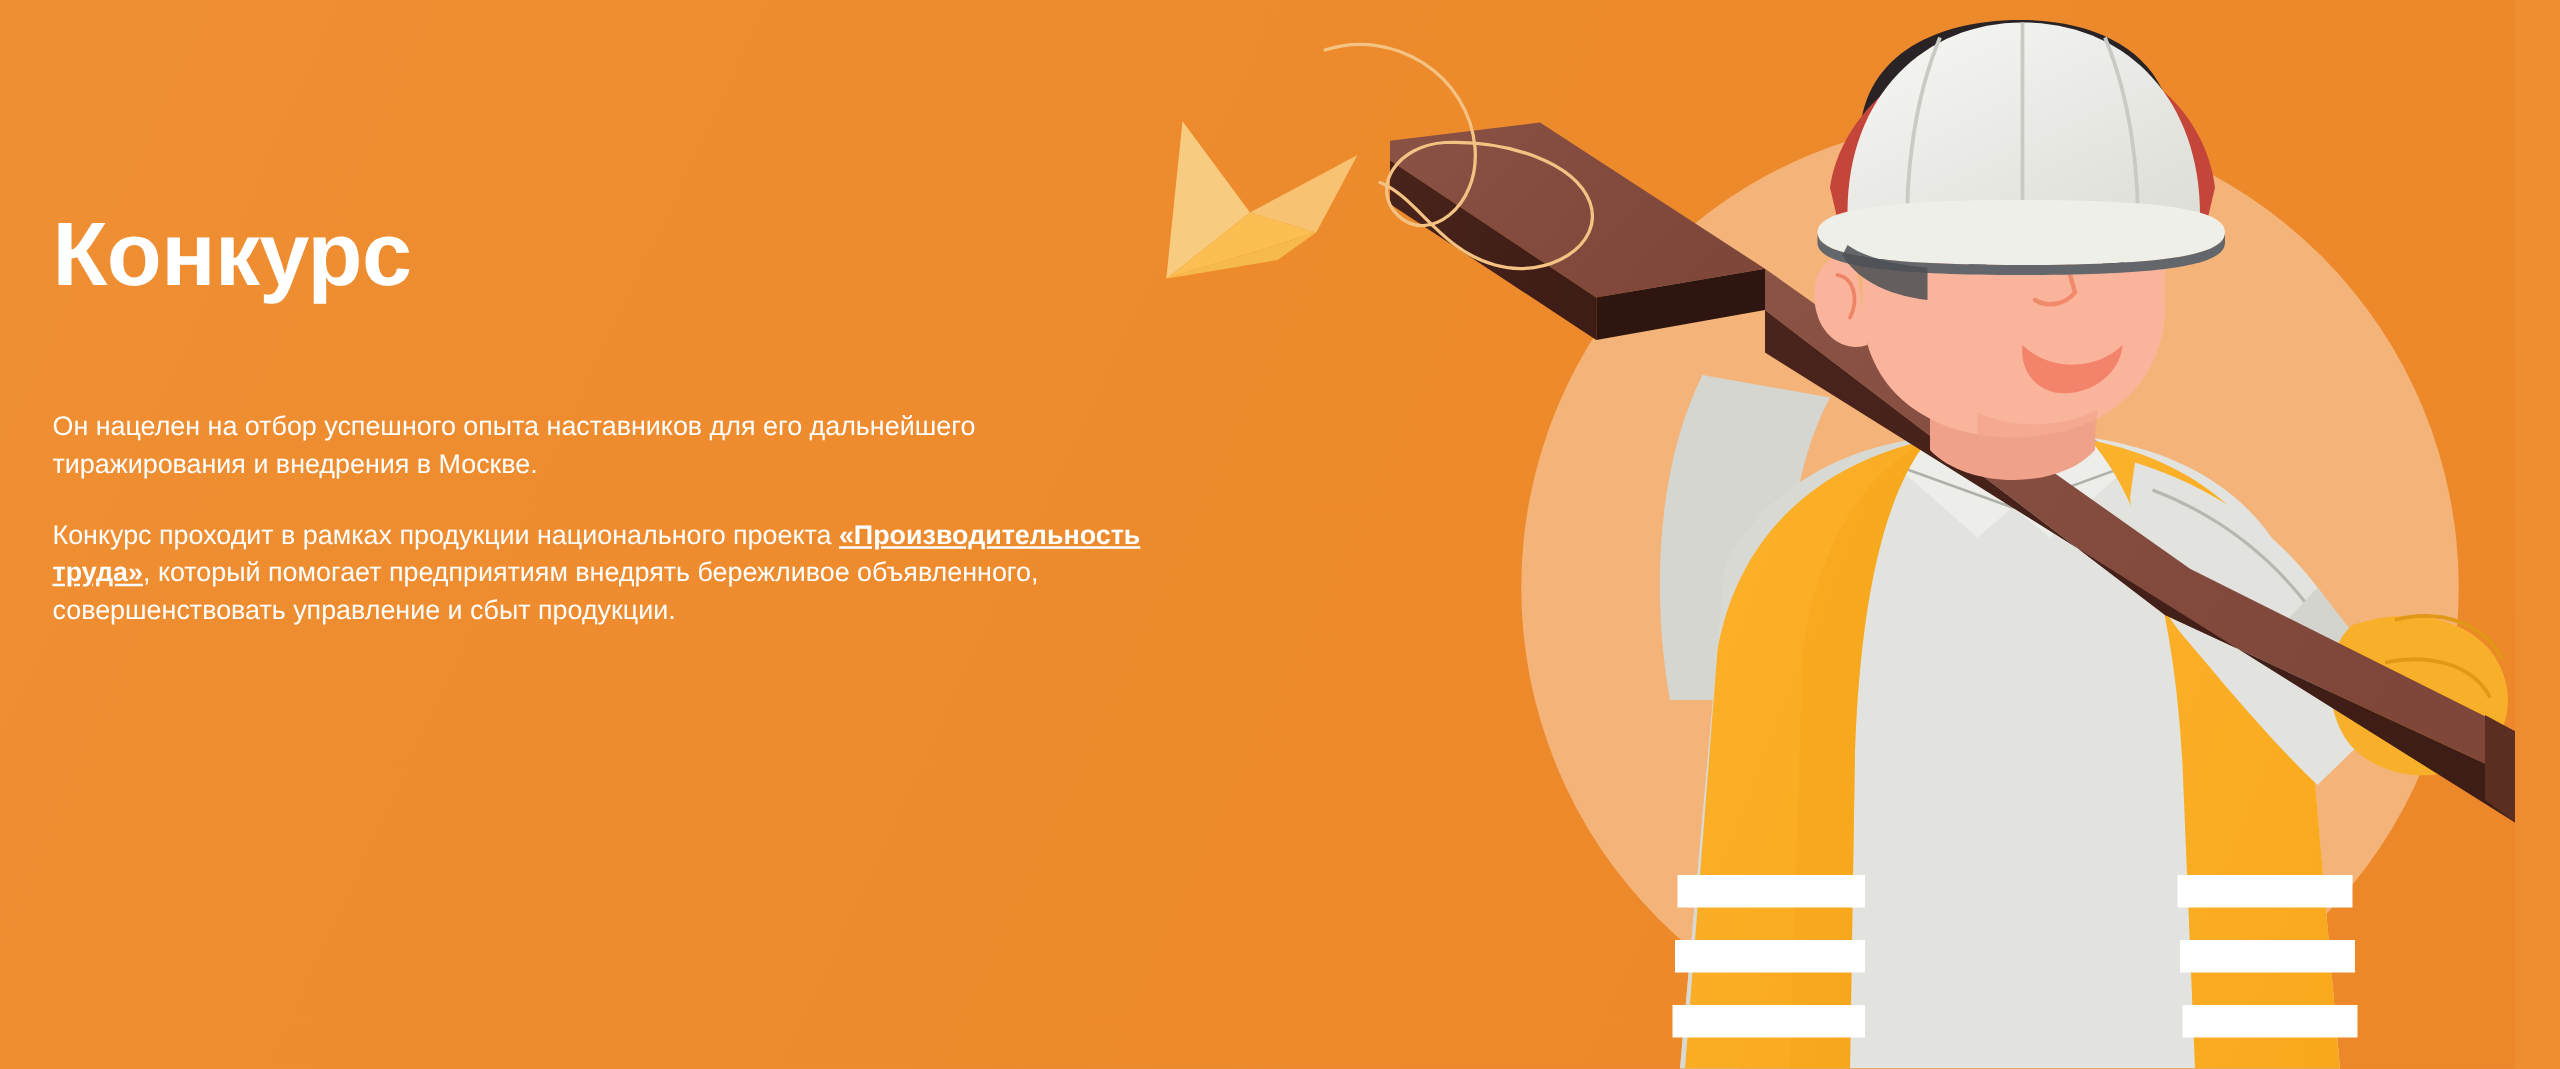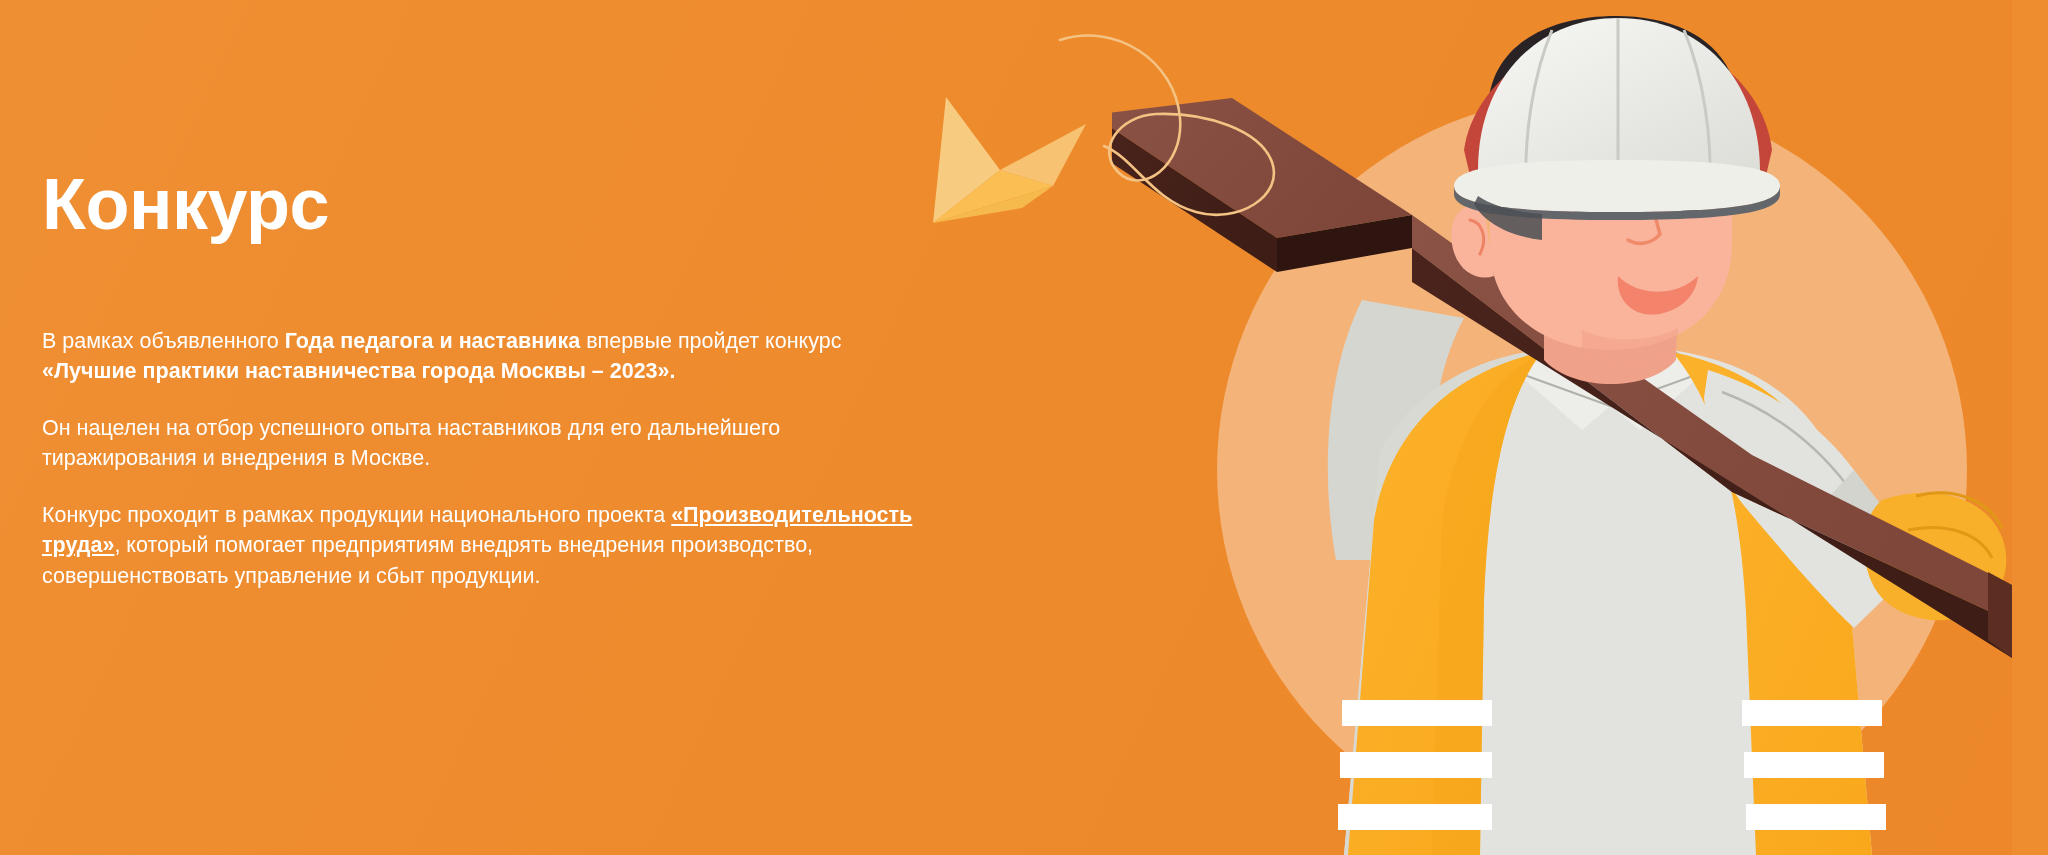--- a/index.html
+++ b/index.html
@@ -275,26 +275,23 @@
         <polygon points="1000,170 1086,124 1053,186" fill="#F7C272"></polygon>
         <polygon points="933,223 1053,186 1022,208" fill="#F6B94C"></polygon>
       </g>
     </svg>
   </div>
 
   <div id="text-column">
 
     <h1 id="page-title">Конкурс</h1>
 
-    <p class="para">
-      <span>В рамках объявленного </span><span class="bold">Года педагога и наставника</span><span> впервые пройдет конкурс </span><span class="bold">«Лучшие практики наставничества города Москвы – 2023».</span>
-    </p>
 
     <p class="para">
       <span>Он нацелен на отбор успешного опыта наставников для его дальнейшего тиражирования и внедрения в Москве.</span>
     </p>
 
     <p class="para">
-      <span>Конкурс проходит в рамках продукции национального проекта </span><a class="link" href="#">«Производительность труда»</a><span>, который помогает предприятиям внедрять внедрения производство, совершенствовать управление и сбыт продукции.</span>
+      <span>Конкурс проходит в рамках продукции национального проекта </span><a class="link" href="#">«Производительность труда»</a><span>, который помогает предприятиям внедрять бережливое объявленного, совершенствовать управление и сбыт продукции.</span>
     </p>
 
   </div>
 </div>
 
 </body></html>

